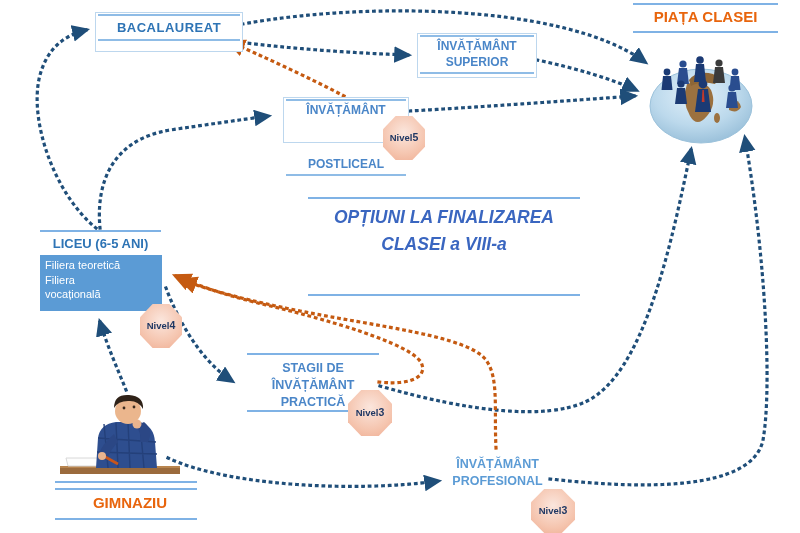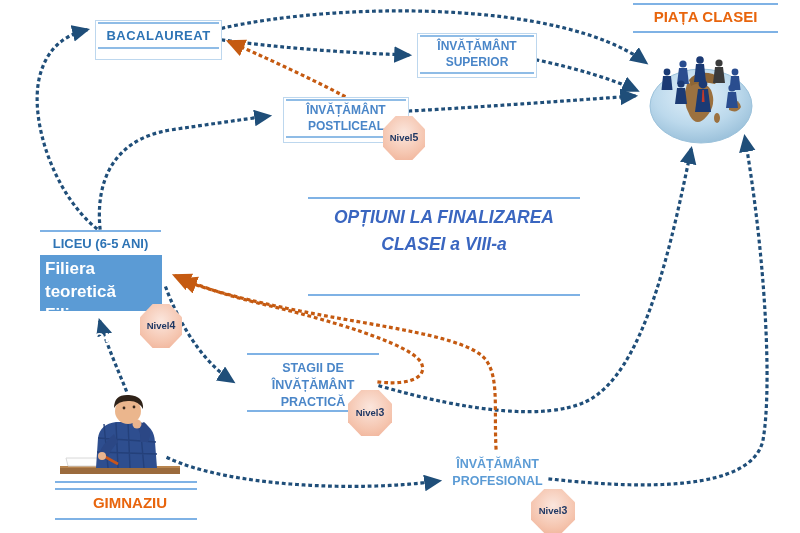--- a/index.html
+++ b/index.html
@@ -9,22 +9,22 @@
   .rule{position:absolute;height:2px;background:#7FB2E5;z-index:2;}
   .edu-box{position:absolute;background:#fff;border:1px solid #BDD7EE;z-index:2;box-sizing:border-box;}
   .edu-box .inner{border-top:2px solid #8FBCE6;border-bottom:2px solid #8FBCE6;margin:1px 2px;
                   padding:4px 2px;text-align:center;font-weight:bold;}
   .t-label{position:absolute;z-index:2;font-weight:bold;text-align:center;}
   .nivel{position:absolute;z-index:4;display:flex;align-items:center;justify-content:center;
          clip-path:polygon(30% 0,70% 0,100% 30%,100% 70%,70% 100%,30% 100%,0 70%,0 30%);
          background:radial-gradient(circle at 50% 38%,#FBE6DD 0%,#F5C5AF 62%,#EFAD92 100%);
          color:#1F3864;font-weight:bold;line-height:1.05;}
   .nivel .nw{font-size:9.5px;} .nivel .nn{font-size:10.5px;}
-  .liceu-fill{position:absolute;z-index:2;background:#5B9BD5;color:#fff;font-weight:bold;
-              font-size:17px;line-height:1.34;padding:3px 2px 3px 5px;box-sizing:border-box;}
+  .liceu-fill{position:absolute;z-index:2;background:#5B9BD5;color:#fff;font-weight:normal;
+              font-size:11px;line-height:1.34;padding:3px 2px 3px 5px;box-sizing:border-box;}
   .fig{position:absolute;z-index:2;}
 </style>
 </head>
 <body>
 
 <div id="stage">
 
   <svg class="arrows" width="800" height="533" viewBox="0 0 800 533">
     <defs>
       <marker id="ahb" markerWidth="6" markerHeight="5.4" refX="4.3" refY="2.6" orient="auto">
@@ -47,21 +47,21 @@
       <path d="M 537,60 C 575,68 612,79 636,90" marker-end="url(#ahb)"></path>
       <path d="M 410,111 C 480,107 565,101 634,96" marker-end="url(#ahb)"></path>
     </g>
     <g fill="none" stroke="#C55A11" stroke-width="3.2" stroke-dasharray="0.6 6" stroke-linecap="square">
       <path d="M 344,96 C 310,78 262,56 230,42" marker-end="url(#aho)"></path>
       <path d="M 379,382 C 415,386 429,374 420,361 C 407,343 330,320 258,303 C 222,294 196,285 176,276" marker-end="url(#aho)"></path>
       <path d="M 496,448 C 494,408 499,378 486,360 C 468,336 380,327 300,311 C 250,301 212,291 182,280" marker-end="url(#aho)"></path>
     </g>
   </svg>
 
-  <div class="edu-box" style="left:95px;top:20px;width:127px;height:40px;">
+  <div class="edu-box" style="left:95px;top:12px;width:148px;height:40px;">
     <div class="inner" style="font-size:13px;color:#2E74B5;letter-spacing:.5px;">BACALAUREAT</div>
   </div>
 
   <div class="edu-box" style="left:417px;top:33px;width:120px;height:45px;">
     <div class="inner" style="font-size:12px;color:#4A86C8;line-height:1.3;padding:2px;">
       <span style="display:block;">ÎNVĂȚĂMÂNT</span>
       <span style="display:block;">SUPERIOR</span>
     </div>
   </div>
 
@@ -115,21 +115,21 @@
           <circle cx="66" cy="34" r="4.4"></circle>
           <path d="M61,39 L71,39 L74,62 L58,62 Z"></path>
           <path d="M65.4,40 L66.8,40 L67.6,52 L64.8,52 Z" fill="#C0392B"></path>
         </g>
     </g>
   </svg>
 
   <div class="edu-box" style="left:283px;top:97px;width:126px;height:46px;">
     <div class="inner" style="font-size:12px;color:#4A86C8;line-height:1.3;padding:2px;">
       <span style="display:block;">ÎNVĂȚĂMÂNT</span>
-      <span style="display:block;">POSTLICEAL</span>
+      <span style="display:block;margin-top:38px;">POSTLICEAL</span>
     </div>
   </div>
   <div class="nivel" style="left:383px;top:116px;width:42px;height:44px;">
     <span class="nw">Nivel</span>
     <span class="nn">5</span>
   </div>
 
   <div class="rule" style="left:308px;top:197px;width:272px;"></div>
   <div class="t-label" style="left:296px;top:234px;width:296px;font-size:17.5px;font-style:italic;color:#3A66C0;">CLASEI a VIII-a</div>
   <div class="t-label" style="left:296px;top:207px;width:296px;font-size:17.5px;font-style:italic;color:#3A66C0;">OPȚIUNI LA FINALIZAREA</div>

